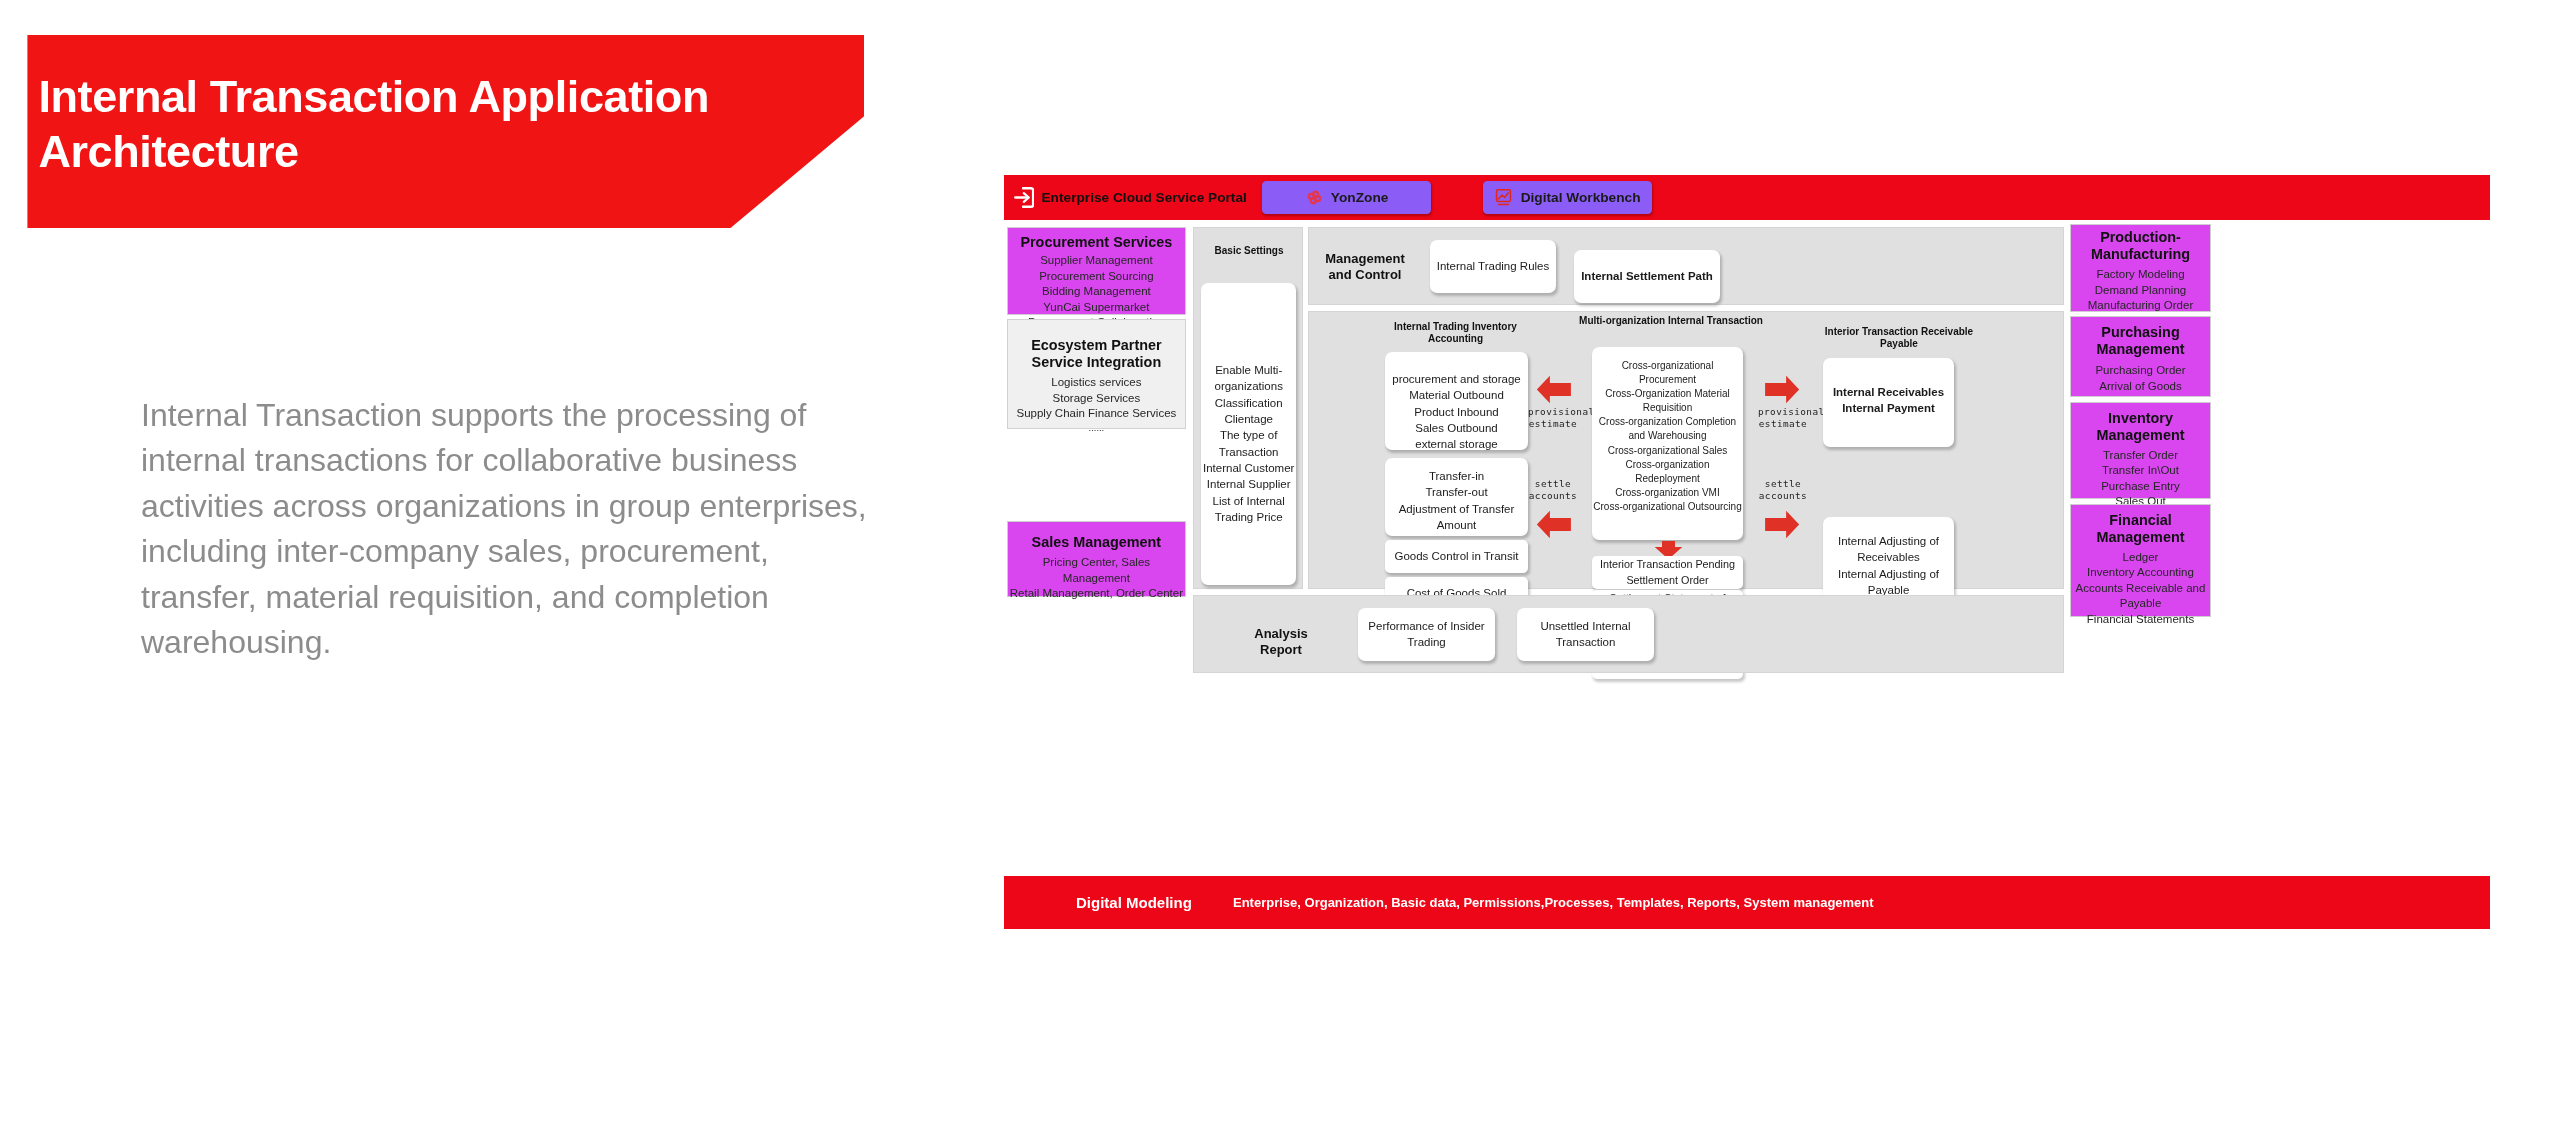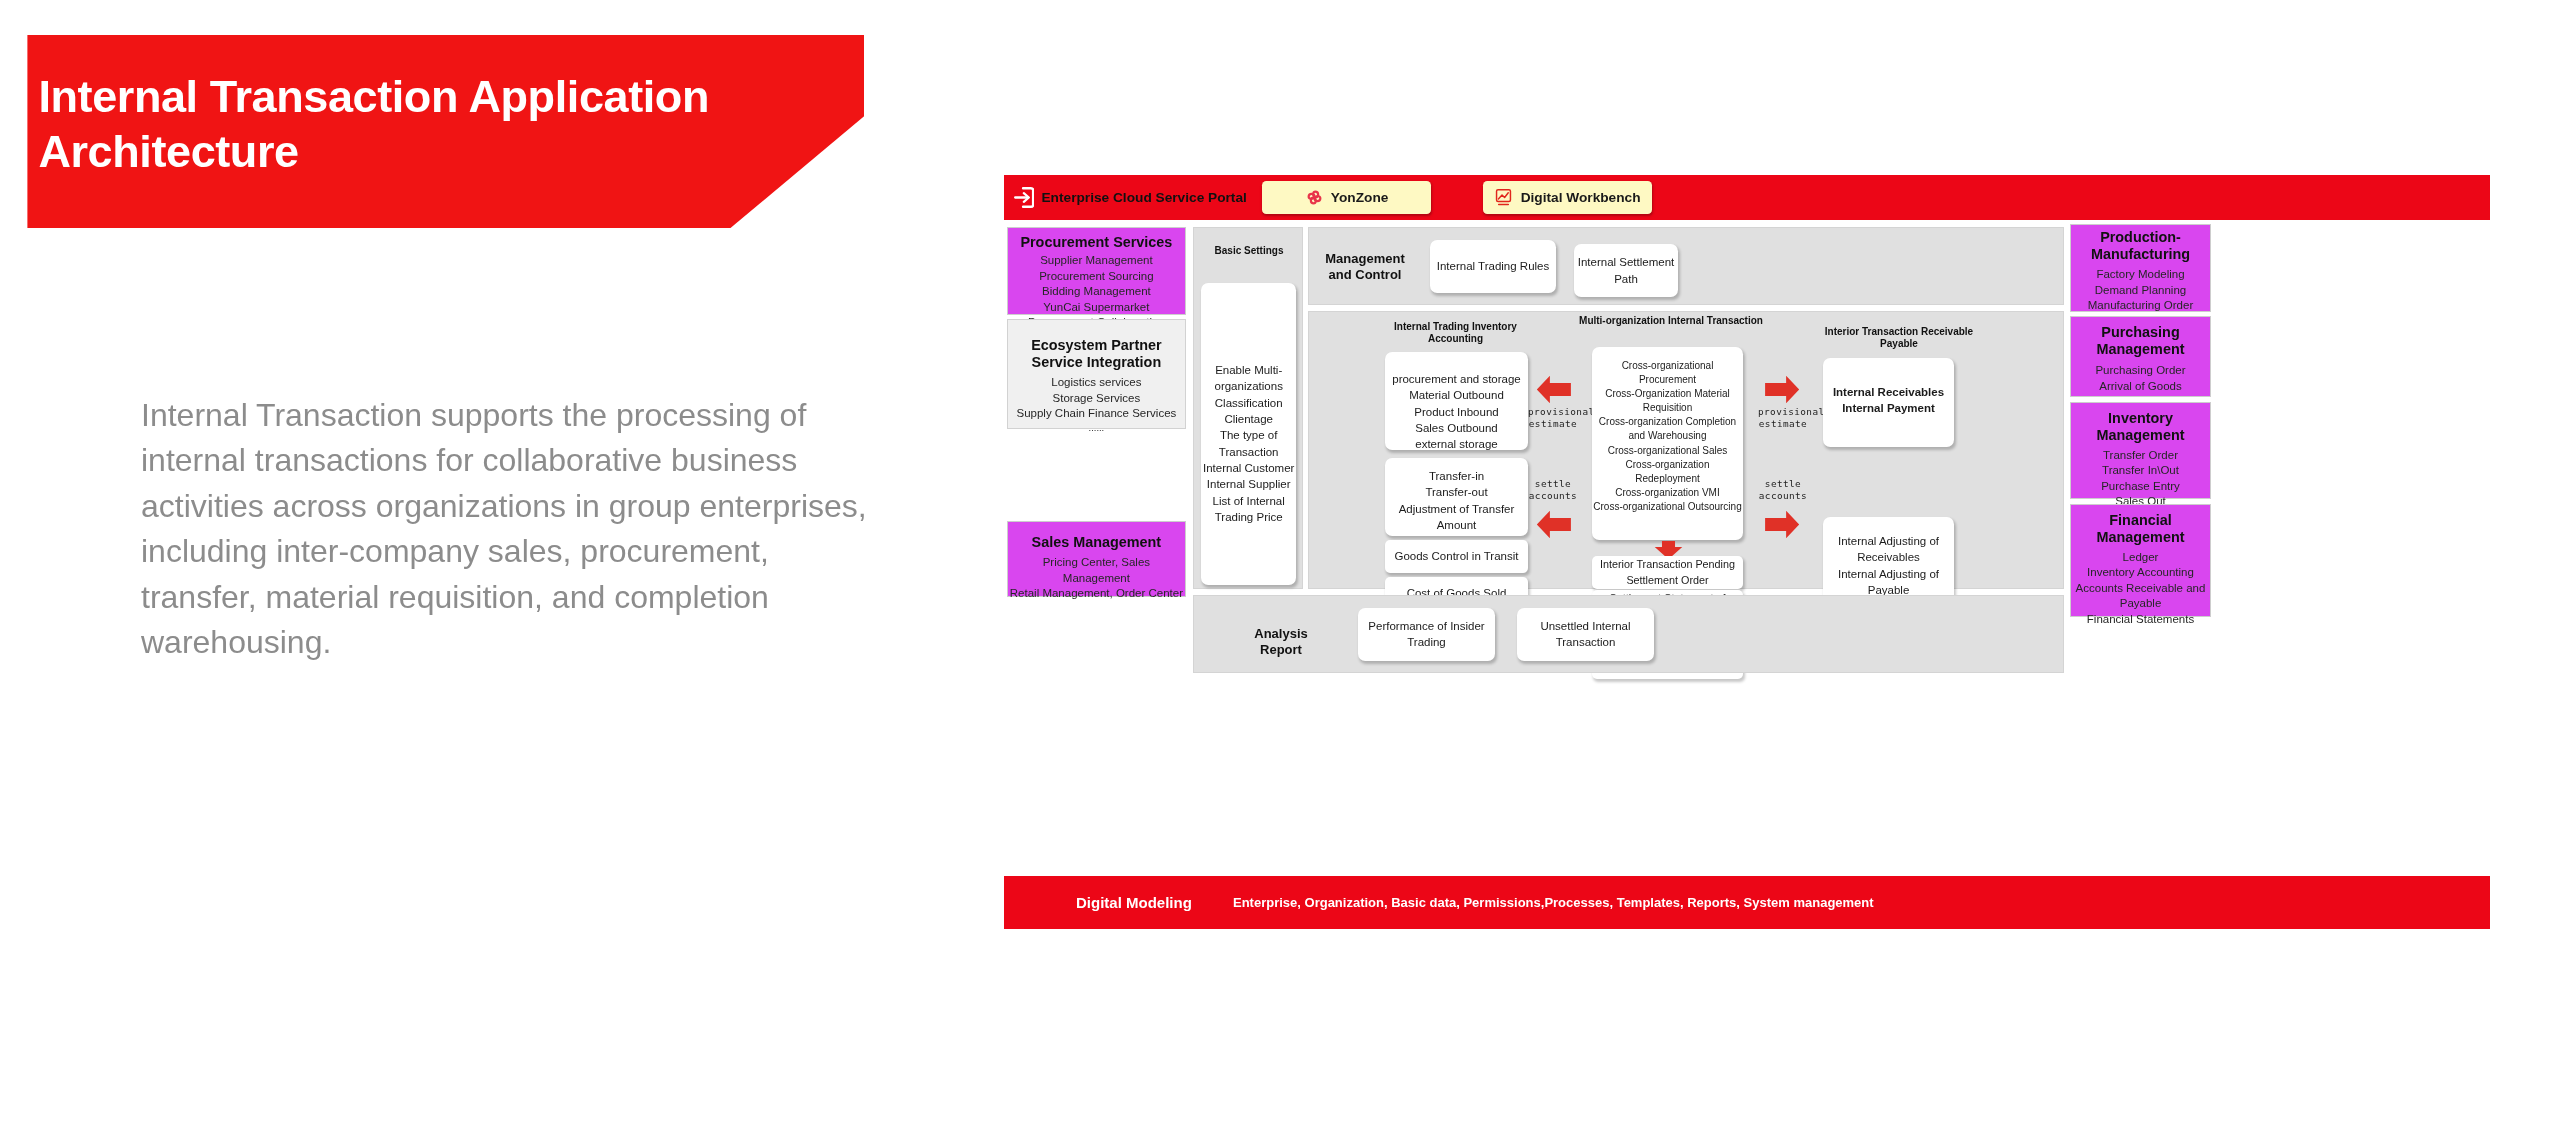--- a/index.html
+++ b/index.html
@@ -44,21 +44,21 @@
   .band.top { top: 0; height: 45px; }
   .band.bottom { top: 701px; height: 53px; }
 
   .portal-wrap { display: flex; align-items: center; margin-left: 8.7px; }
   .portal-icon { width: 21.6px; height: 23px; position: relative; flex: none; }
   .portal-label {
     color: #111; font-size: 13.7px; font-weight: bold; margin-left: 7.2px;
     white-space: nowrap;
   }
   .band-chip {
-    background:#fef9c3; border-radius: 4.3px; height: 33px;
+    background:#8b5cf6; border-radius: 4.3px; height: 33px;
     display:flex; align-items:center; justify-content:center;
     box-shadow: 0.7px 1.4px 2.2px rgba(0,0,0,.25);
     position: absolute;
   }
   .chip-yonzone { left: 258px; width: 169px; top: 5.8px; }
   .chip-workbench { left: 479px; width: 169px; top: 5.8px; }
   .chip-label { font-size: 13.7px; font-weight: bold; color:#1a1a1a; margin-left: 7.2px; }
   .chip-icon { width: 19px; height: 19px; flex:none; }
 
   .dm-label { color:#fff; font-weight:bold; font-size:15px; position:absolute; left:72px; }
@@ -190,21 +190,21 @@
         <div>The type of Transaction</div>
         <div>Internal Customer</div>
         <div>Internal Supplier</div>
         <div>List of Internal Trading Price</div>
       </div>
     </div>
 
     <div class="panel" style="left:304px; top:52px; width:756px; height:78px;">
       <div class="sidehdr" style="left:10px; top:23px; width:92px;">Management and Control</div>
       <div class="wbox" style="left:121px; top:11.5px; width:126px; height:53px;">Internal Trading Rules</div>
-      <div class="wbox" style="left:265px; top:16px; width:104px; height:53px;">Internal Settlement Path</div>
+      <div class="wbox" style="left:265px; top:22px; width:146px; height:53px;font-weight:bold;">Internal Settlement Path</div>
     </div>
 
     <div class="panel" style="left:304px; top:136px; width:756px; height:278px;">
 
       <div class="hdr" style="left:71px; top:8.7px; width:151px;">Internal Trading Inventory Accounting</div>
       <div class="hdr" style="left:254px; top:2.9px; width:216px;">Multi-organization Internal Transaction</div>
       <div class="hdr" style="left:505px; top:14.4px; width:170px;">Interior Transaction Receivable Payable</div>
 
       <div class="wbox" style="left:76px; top:40px; width:143px; height:98px; display:block; padding-top:19px;">
         <div style="white-space:pre-line;">procurement and storage

